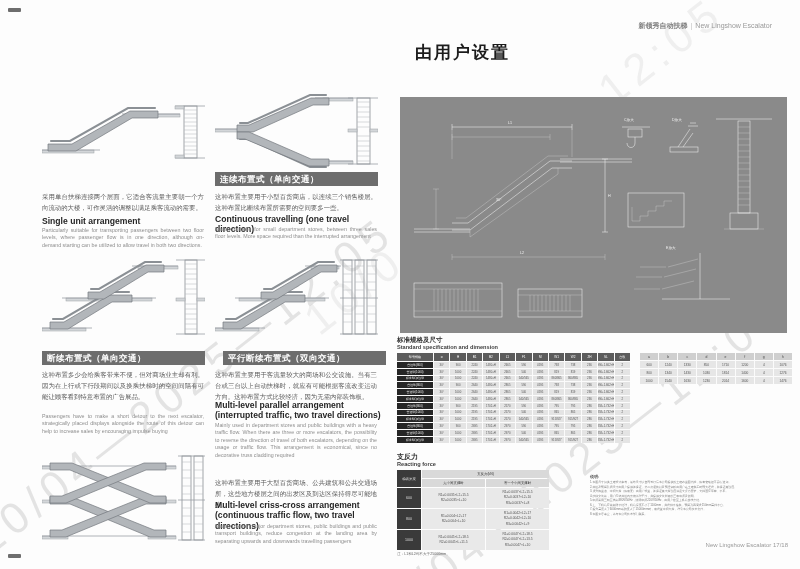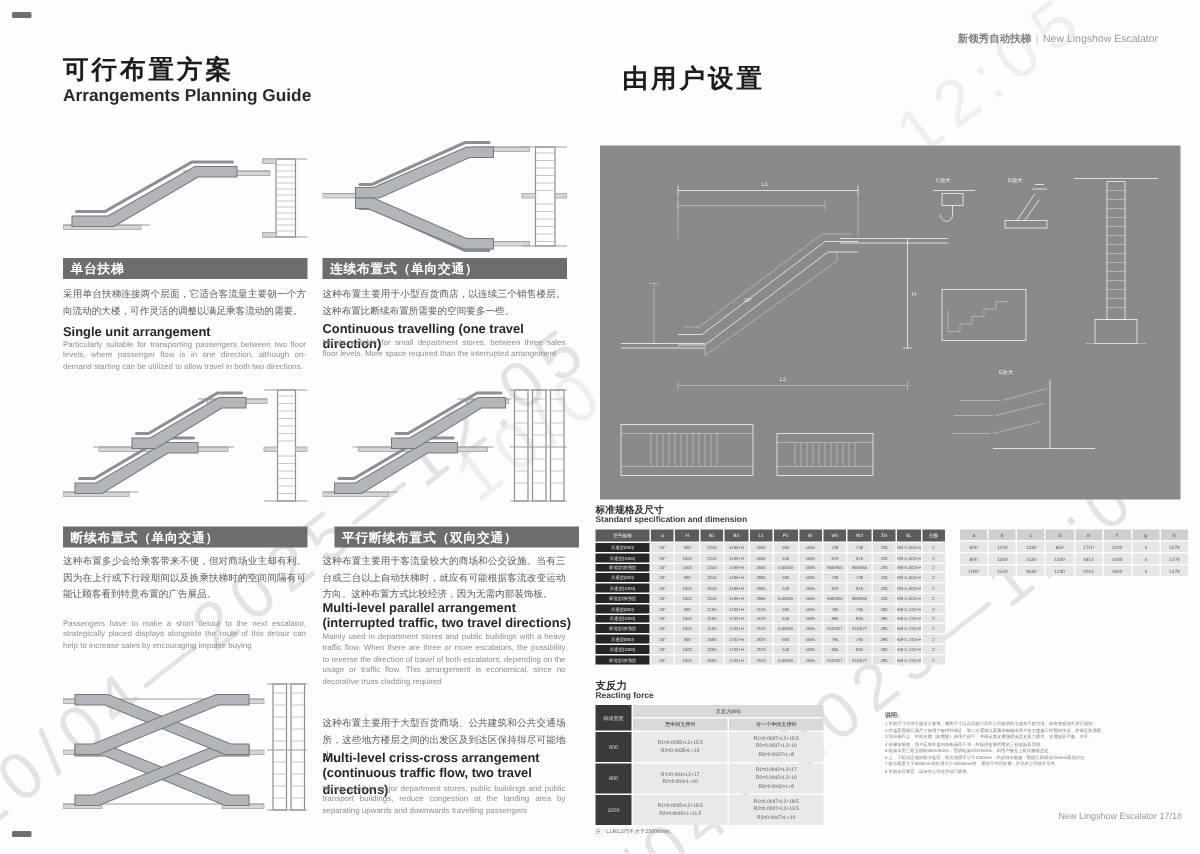--- a/index.html
+++ b/index.html
@@ -81,24 +81,20 @@
   <div class="wm" style="left:370px;top:600px;">10/04—2025—12:05</div>
   <div class="wm" style="left:310px;top:300px;opacity:.55;">10/04—2025—12:05</div>
 
   <div class="corner-mark" style="left:8px;top:8px;"></div>
   <div class="corner-mark" style="left:8px;top:554px;"></div>
 
   <div class="abs brand" style="right:28px;top:21px;">
     <span class="zh">新领秀自动扶梯</span><span class="sep">|</span><span>New Lingshow Escalator</span>
   </div>
 
-  <div class="abs" style="left:42px;top:38px;">
-    <div class="zh-title">可行布置方案</div>
-    <div class="en-title-main">Arrangements Planning Guide</div>
-  </div>
 
   <svg class="abs diag" style="left:42px;top:98px;" width="163" height="68" viewBox="0 0 163 68">
     <rect class="slab" x="0" y="52" width="52" height="3"></rect>
     <line class="fl" x1="0" y1="52" x2="58" y2="52"></line>
     <rect class="slab" x="84" y="16" width="54" height="3"></rect>
     <line class="fl" x1="80" y1="16" x2="138" y2="16"></line>
     <path class="rail" d="M9,43 H28 L86,10 H113"></path>
     <path class="band" d="M6,46 H30 L88,13 H116 V20 H90 L34,53 H6 Z"></path>
     <rect class="sect" x="142" y="8" width="13" height="52"></rect>
     <path class="rung" d="M142,12h13 M142,16h13 M142,20h13 M142,24h13 M142,28h13 M142,32h13 M142,36h13 M142,40h13 M142,44h13 M142,48h13 M142,52h13 M142,56h13"></path>
@@ -120,21 +116,20 @@
     <path class="rail" d="M25,47 H33 L95,75 H111"></path>
     <path class="band" d="M22,40 H34 L96,67 H114 V74 H94 L30,47 H22 Z"></path>
     <rect class="sect" x="142" y="6" width="13" height="66"></rect>
     <path class="rung" d="M142,10h13 M142,15h13 M142,20h13 M142,25h13 M142,30h13 M142,35h13 M142,44h13 M142,49h13 M142,54h13 M142,59h13 M142,64h13 M142,69h13"></path>
     <rect class="slab" x="133" y="37" width="9" height="3"></rect>
     <rect class="slab" x="155" y="37" width="8" height="3"></rect>
     <line class="fl" x1="133" y1="6" x2="163" y2="6"></line>
     <line class="fl" x1="133" y1="72" x2="163" y2="72"></line>
   </svg>
 
-  <div class="abs bar" style="left:42px;top:172px;">单台扶梯</div>
   <div class="abs zh-text" style="left:42px;top:191px;">采用单台扶梯连接两个层面，它适合客流量主要朝一个方向流动的大楼，可作灵活的调整以满足乘客流动的需要。</div>
   <div class="abs en-sec-title" style="left:42px;top:216px;">Single unit arrangement</div>
   <div class="abs en-text" style="left:42px;top:227px;">Particularly suitable for transporting passengers between two floor levels, where passenger flow is in one direction, although on-demand starting can be utilized to allow travel in both two directions.</div>
 
   <div class="abs bar" style="left:215px;top:172px;">连续布置式（单向交通）</div>
   <div class="abs zh-text" style="left:215px;top:191px;">这种布置主要用于小型百货商店，以连续三个销售楼层。这种布置比断续布置所需要的空间要多一些。</div>
   <div class="abs en-sec-title" style="left:215px;top:214px;">Continuous travelling (one travel direction)</div>
   <div class="abs en-text" style="left:215px;top:226px;">Mainly suitable for small department stores, between three sales floor levels. More space required than the interrupted arrangement</div>
 
   <svg class="abs diag" style="left:42px;top:252px;" width="163" height="92" viewBox="0 0 163 92">

